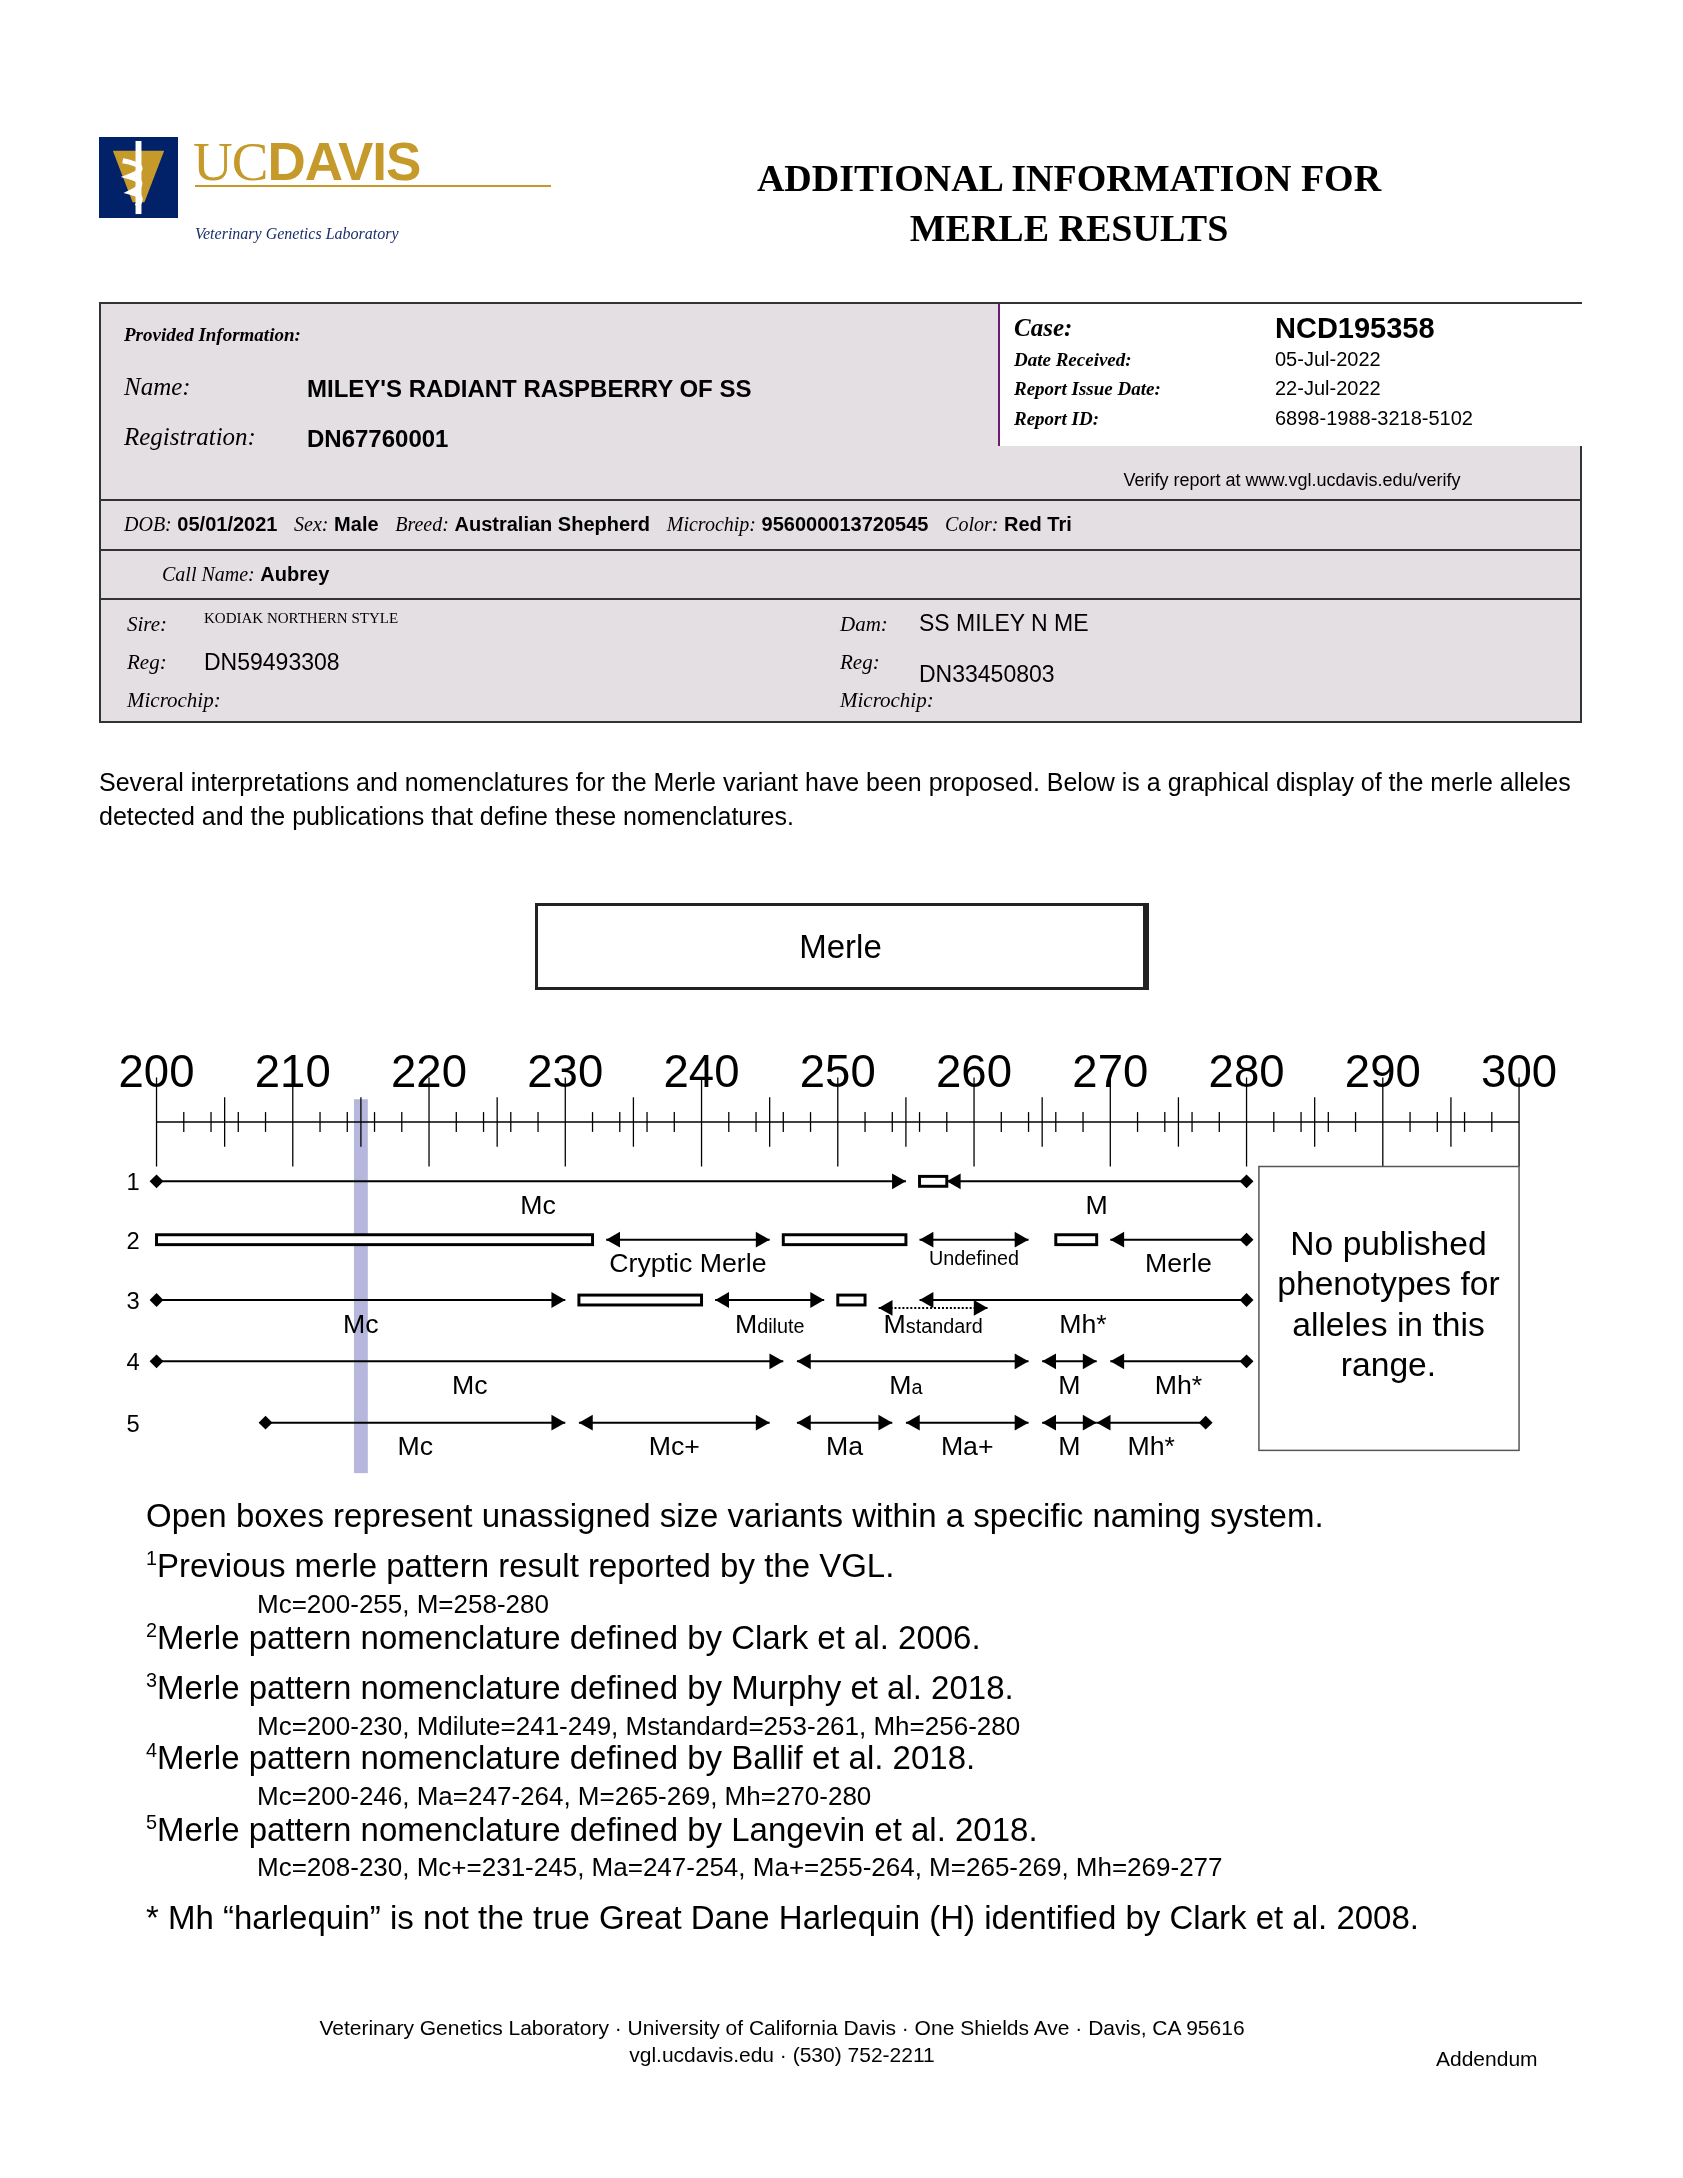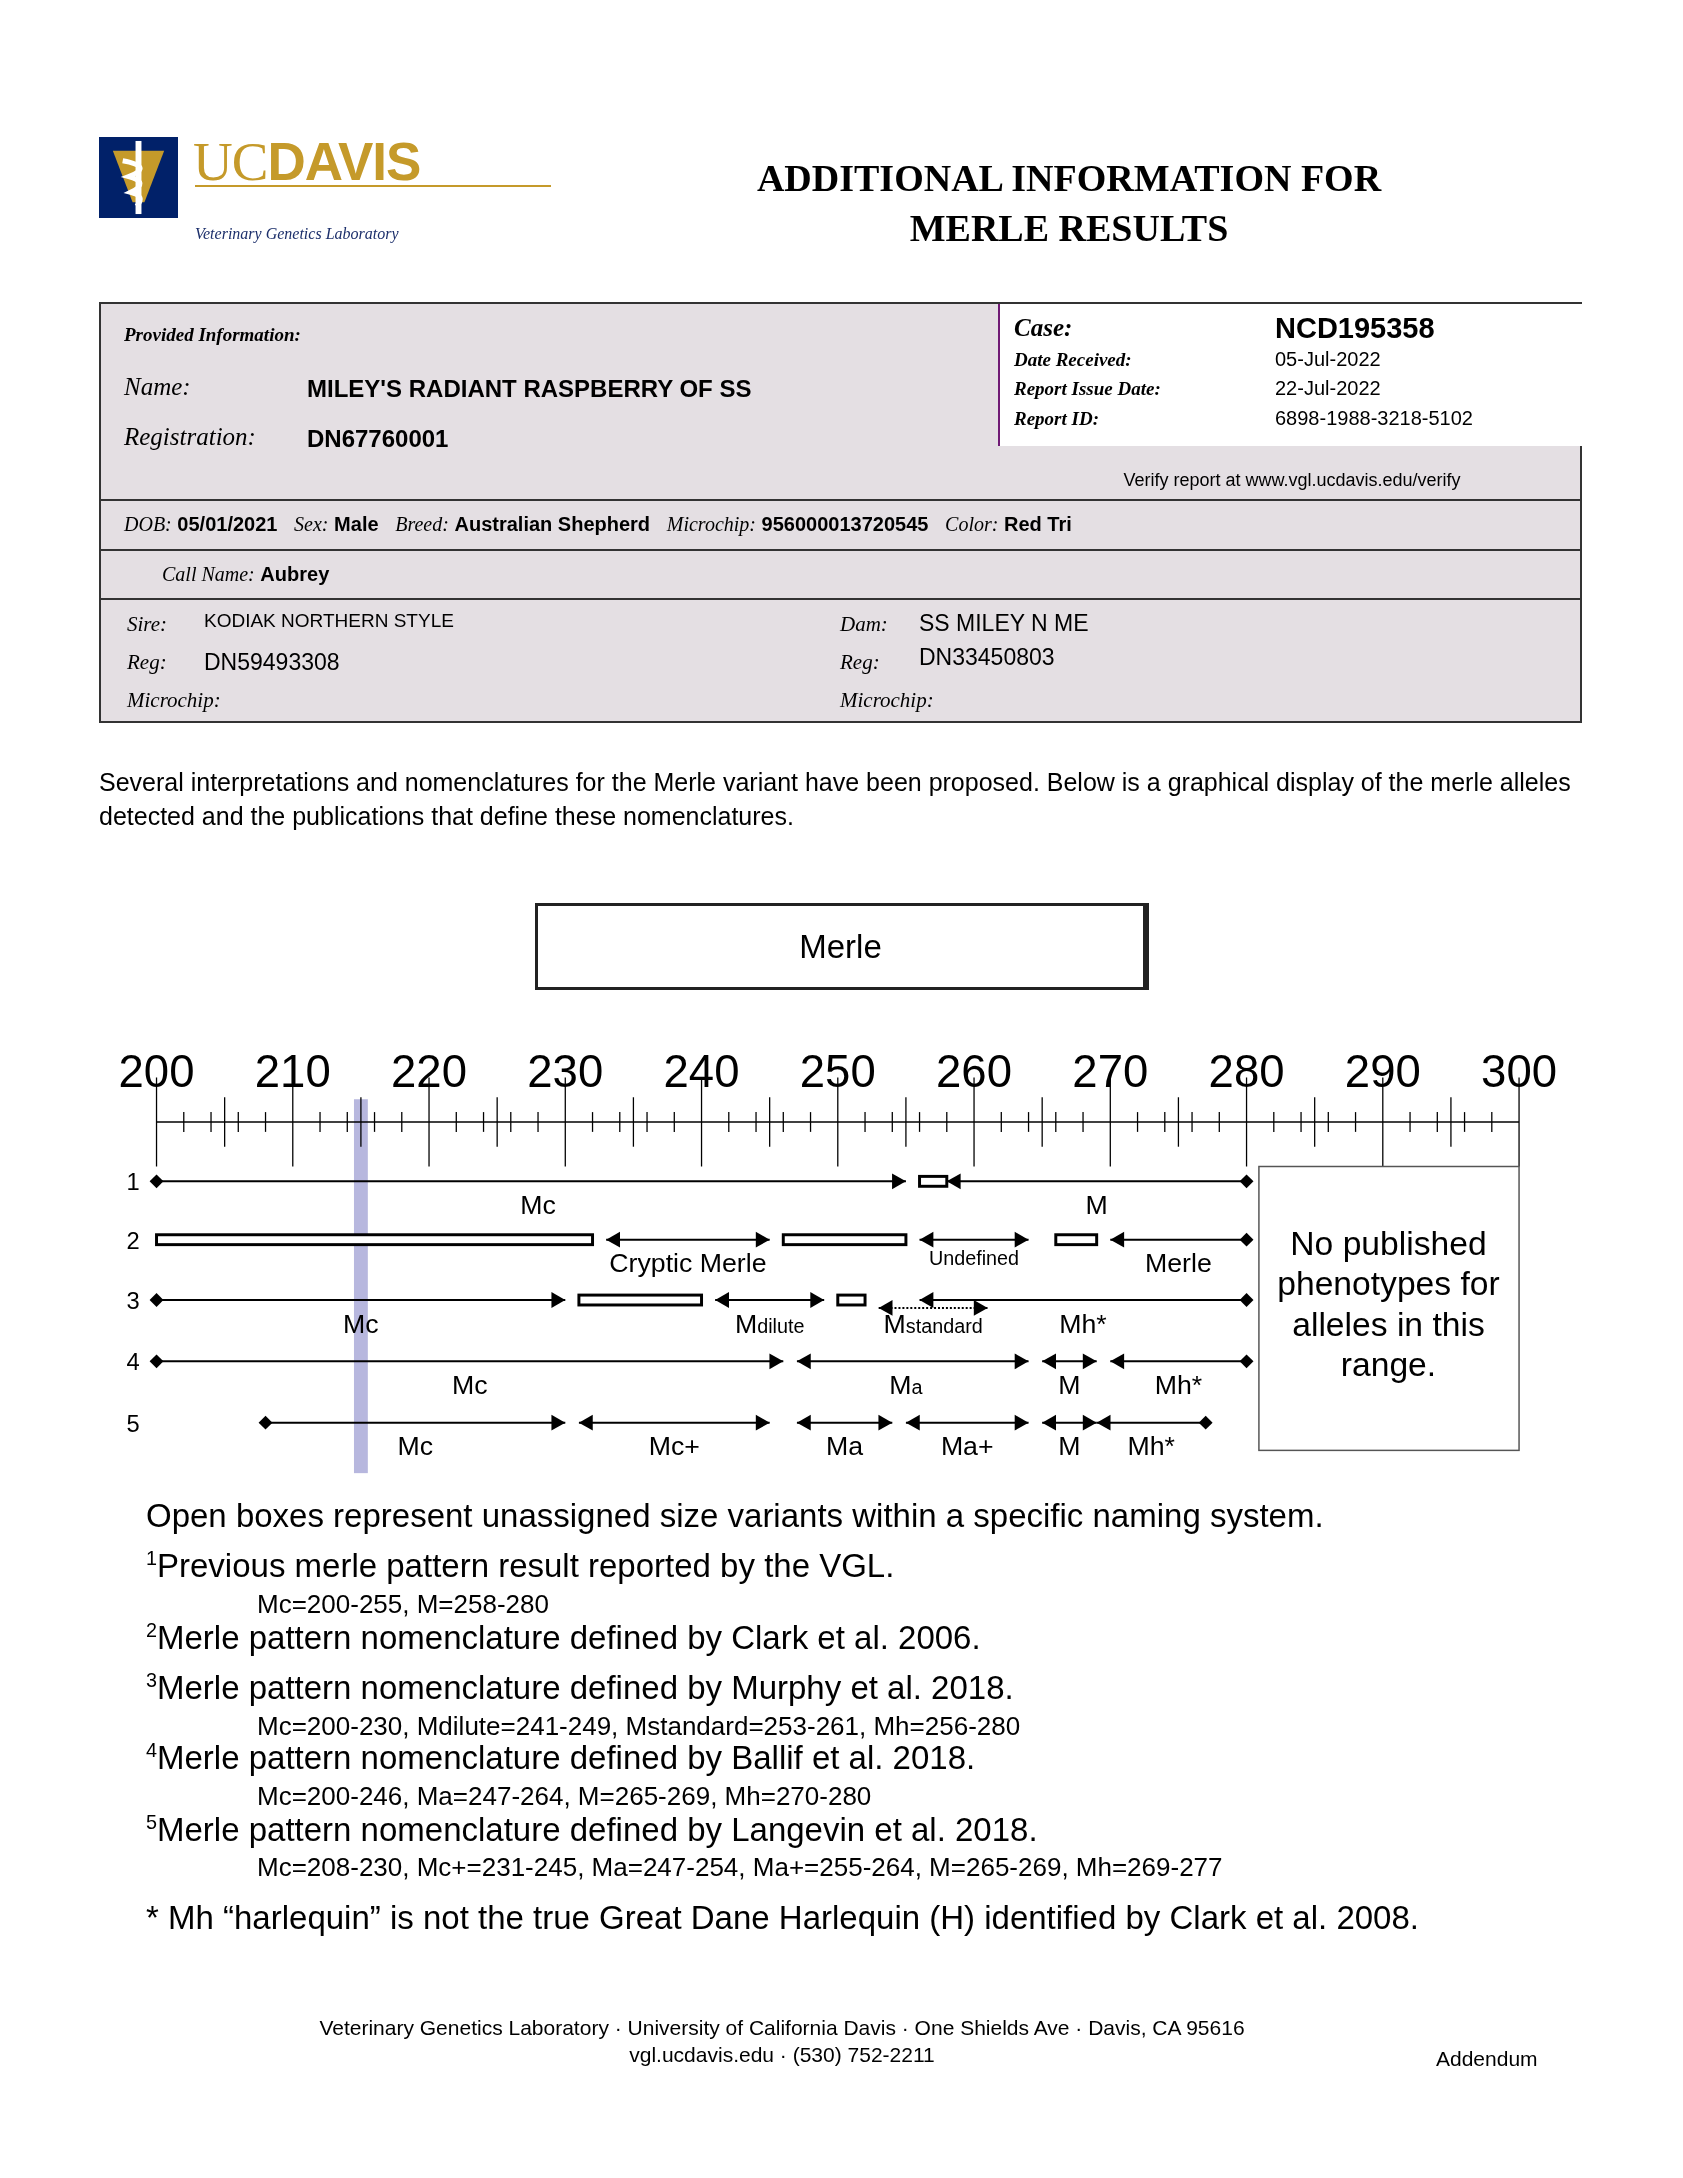--- a/index.html
+++ b/index.html
@@ -87,28 +87,28 @@
     </div>
   </div>
   <div class="row" style="top:245px;height:48px;">
     <div class="abs" style="left:23px;top:12px;font-size:20px;margin-left:38px;">
       <span class="lbl">Call Name:</span>
       <b>Aubrey</b>
     </div>
   </div>
   <div class="row" style="top:294px;height:123px;">
     <div class="abs lbl" style="left:26px;top:12px;font-size:21px;">Sire:</div>
-    <div class="abs val" style="left:103px;top:10px;font-size:19px;">KODIAK NORTHERN STYLE</div>
+    <div class="abs val" style="left:103px;top:10px;font-size:15px;font-family:Liberation Serif, serif;">KODIAK NORTHERN STYLE</div>
     <div class="abs lbl" style="left:26px;top:50px;font-size:21px;">Reg:</div>
     <div class="abs val" style="left:103px;top:49px;font-size:23px;">DN59493308</div>
     <div class="abs lbl" style="left:26px;top:88px;font-size:21px;">Microchip:</div>
     <div class="abs lbl" style="left:739px;top:12px;font-size:21px;">Dam:</div>
     <div class="abs val" style="left:818px;top:10px;font-size:23px;">SS MILEY N ME</div>
     <div class="abs lbl" style="left:739px;top:50px;font-size:21px;">Reg:</div>
-    <div class="abs val" style="left:818px;top:44px;font-size:23px;">DN33450803</div>
+    <div class="abs val" style="left:818px;top:61px;font-size:23px;">DN33450803</div>
     <div class="abs lbl" style="left:739px;top:88px;font-size:21px;">Microchip:</div>
   </div>
 </div>
 
 <div class="abs" style="left:99px;top:765px;width:1495px;font-size:25px;line-height:34px;">Several interpretations and nomenclatures for the Merle variant have been proposed. Below is a graphical display of the merle alleles detected and the publications that define these nomenclatures.</div>
 
 <div id="result" class="abs">
   <div>Merle</div>
 </div>
 

